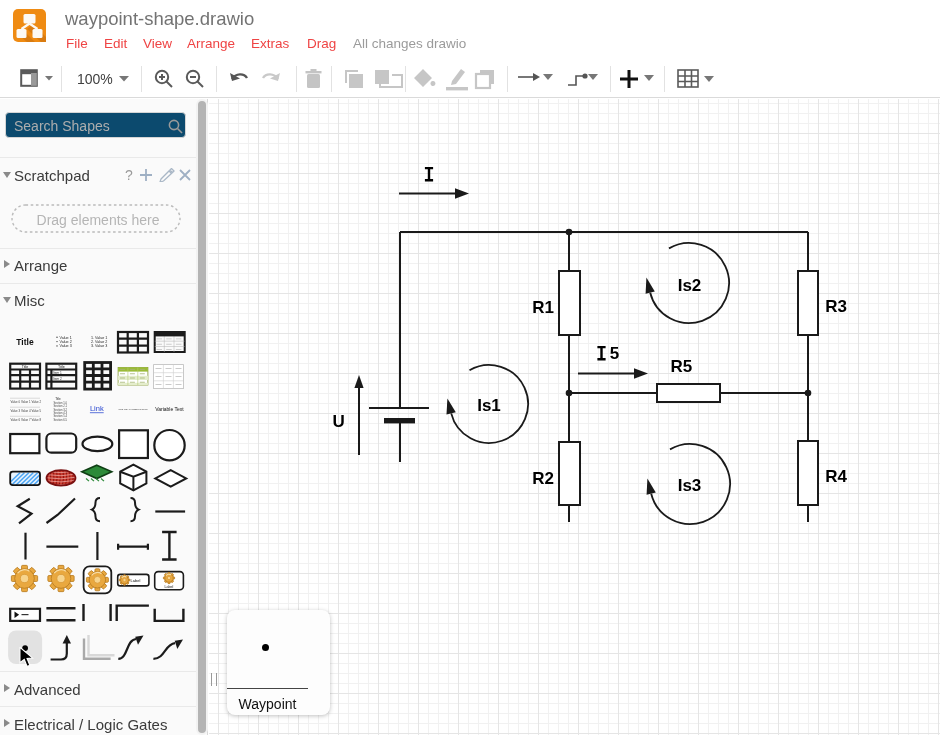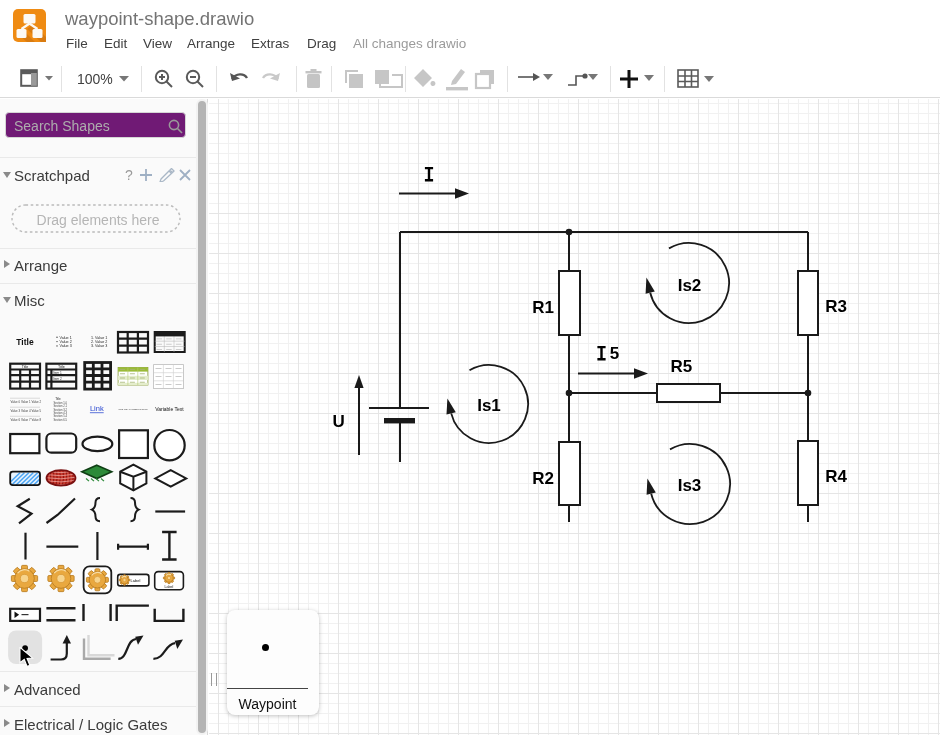--- a/index.html
+++ b/index.html
@@ -2,49 +2,49 @@
 <html><head><meta charset="utf-8"><style>
 html,body{margin:0;padding:0;width:940px;height:735px;overflow:hidden;background:#fff;
 font-family:"Liberation Sans",sans-serif;}
 *{box-sizing:border-box}
 .abs{position:absolute}
 #page{position:relative;width:940px;height:735px}
 
 #header{position:absolute;left:0;top:0;width:940px;height:60px;background:#fff}
 #logo{position:absolute;left:13px;top:9px;width:33px;height:34px}
 #title{position:absolute;left:65px;top:8px;font-size:18.5px;color:#737373;letter-spacing:0}
-.menu{position:absolute;top:36px;font-size:13.5px;color:#404040;height:16px;line-height:16px}
+.menu{position:absolute;top:36px;font-size:13.5px;color:#ef4444;height:16px;line-height:16px}
 
 #toolbar{position:absolute;left:0;top:60px;width:940px;height:38px;background:#fff;border-bottom:1px solid #dadada}
 .tsep{position:absolute;top:6px;width:1px;height:26px;background:#e2e2e2}
 #zoomtxt{position:absolute;left:77px;top:11px;font-size:14px;color:#404040}
 
 #sidebar{position:absolute;left:0;top:99px;width:208px;height:636px;background:#fafafa;border-right:1px solid #d8d8d8}
-#search{position:absolute;left:5px;top:13px;width:181px;height:26px;background:#701a75;border:1px solid #d5d5d5;border-radius:4px}
+#search{position:absolute;left:5px;top:13px;width:181px;height:26px;background:#0c4a6e;border:1px solid #d5d5d5;border-radius:4px}
 #search span{position:absolute;left:8px;top:5px;font-size:14px;color:#adadad}
 .sephr{position:absolute;left:0;width:208px;height:1px;background:#e9e9e9}
 .sechead{position:absolute;left:14px;font-size:15px;color:#3b3b3b}
 .tri{position:absolute;width:0;height:0}
 .trir{border-left:6px solid #8a8a8a;border-top:4.5px solid transparent;border-bottom:4.5px solid transparent}
 .trid{border-top:6px solid #8a8a8a;border-left:4.5px solid transparent;border-right:4.5px solid transparent}
 #dragbox{position:absolute;left:13px;top:107px;width:170px;height:29px;color:#b5b5b5;font-size:14px;text-align:center;line-height:29px}
 #scrollthumb{position:absolute;left:196px;top:0px;width:12px;height:636px;background:#b4b4b4;border-radius:6px;border:2px solid #f2f2f2}
 
 #canvas{position:absolute;left:209px;top:99px;width:731px;height:636px;background:#ffffff;
 background-image:
  linear-gradient(to right,#e5e5e5 1px,transparent 1px),
  linear-gradient(to bottom,#e5e5e5 1px,transparent 1px),
  linear-gradient(to right,#f1f1f1 1px,transparent 1px),
  linear-gradient(to bottom,#f1f1f1 1px,transparent 1px);
 background-size:40px 40px,40px 40px,10px 10px,10px 10px;
 background-position:9px 0,0 34px,9px 0,0 4px;}
 #circuit{position:absolute;left:0;top:0;pointer-events:none}
 .clabel{font-family:"Liberation Sans",sans-serif;font-weight:bold;font-size:17px;fill:#000}
 
-#popup{position:absolute;left:227px;top:610px;width:92px;height:105px;background:#fdfdfd;border-radius:8px;box-shadow:0 1px 4px rgba(0,0,0,.25)}
+#popup{position:absolute;left:227px;top:610px;width:103px;height:105px;background:#fdfdfd;border-radius:8px;box-shadow:0 1px 4px rgba(0,0,0,.25)}
 #popup .dot{position:absolute;left:35px;top:34px;width:7px;height:7px;border-radius:50%;background:#000}
 #popup .dl{position:absolute;left:0;top:78px;width:81px;height:1.4px;background:#444}
 #popup .lbl{position:absolute;left:0;top:86px;width:81px;text-align:center;font-size:14px;color:#111}
 #handle{position:absolute;left:211px;top:673px;width:6px;height:13px;border-left:1.6px solid #999;border-right:1.6px solid #999}
 </style></head>
 <body>
 <div id="page">
 
 <div id="header">
   <svg id="logo" viewBox="0 0 33 34">

